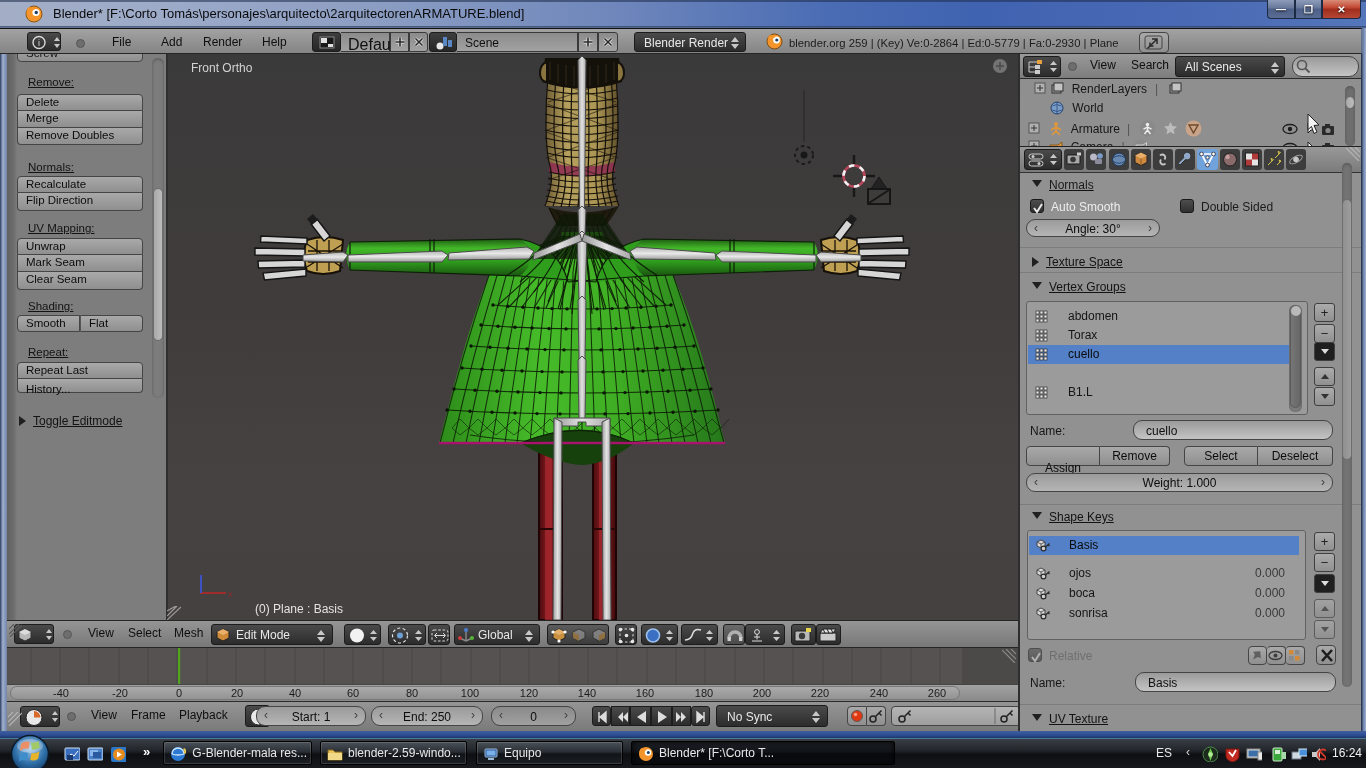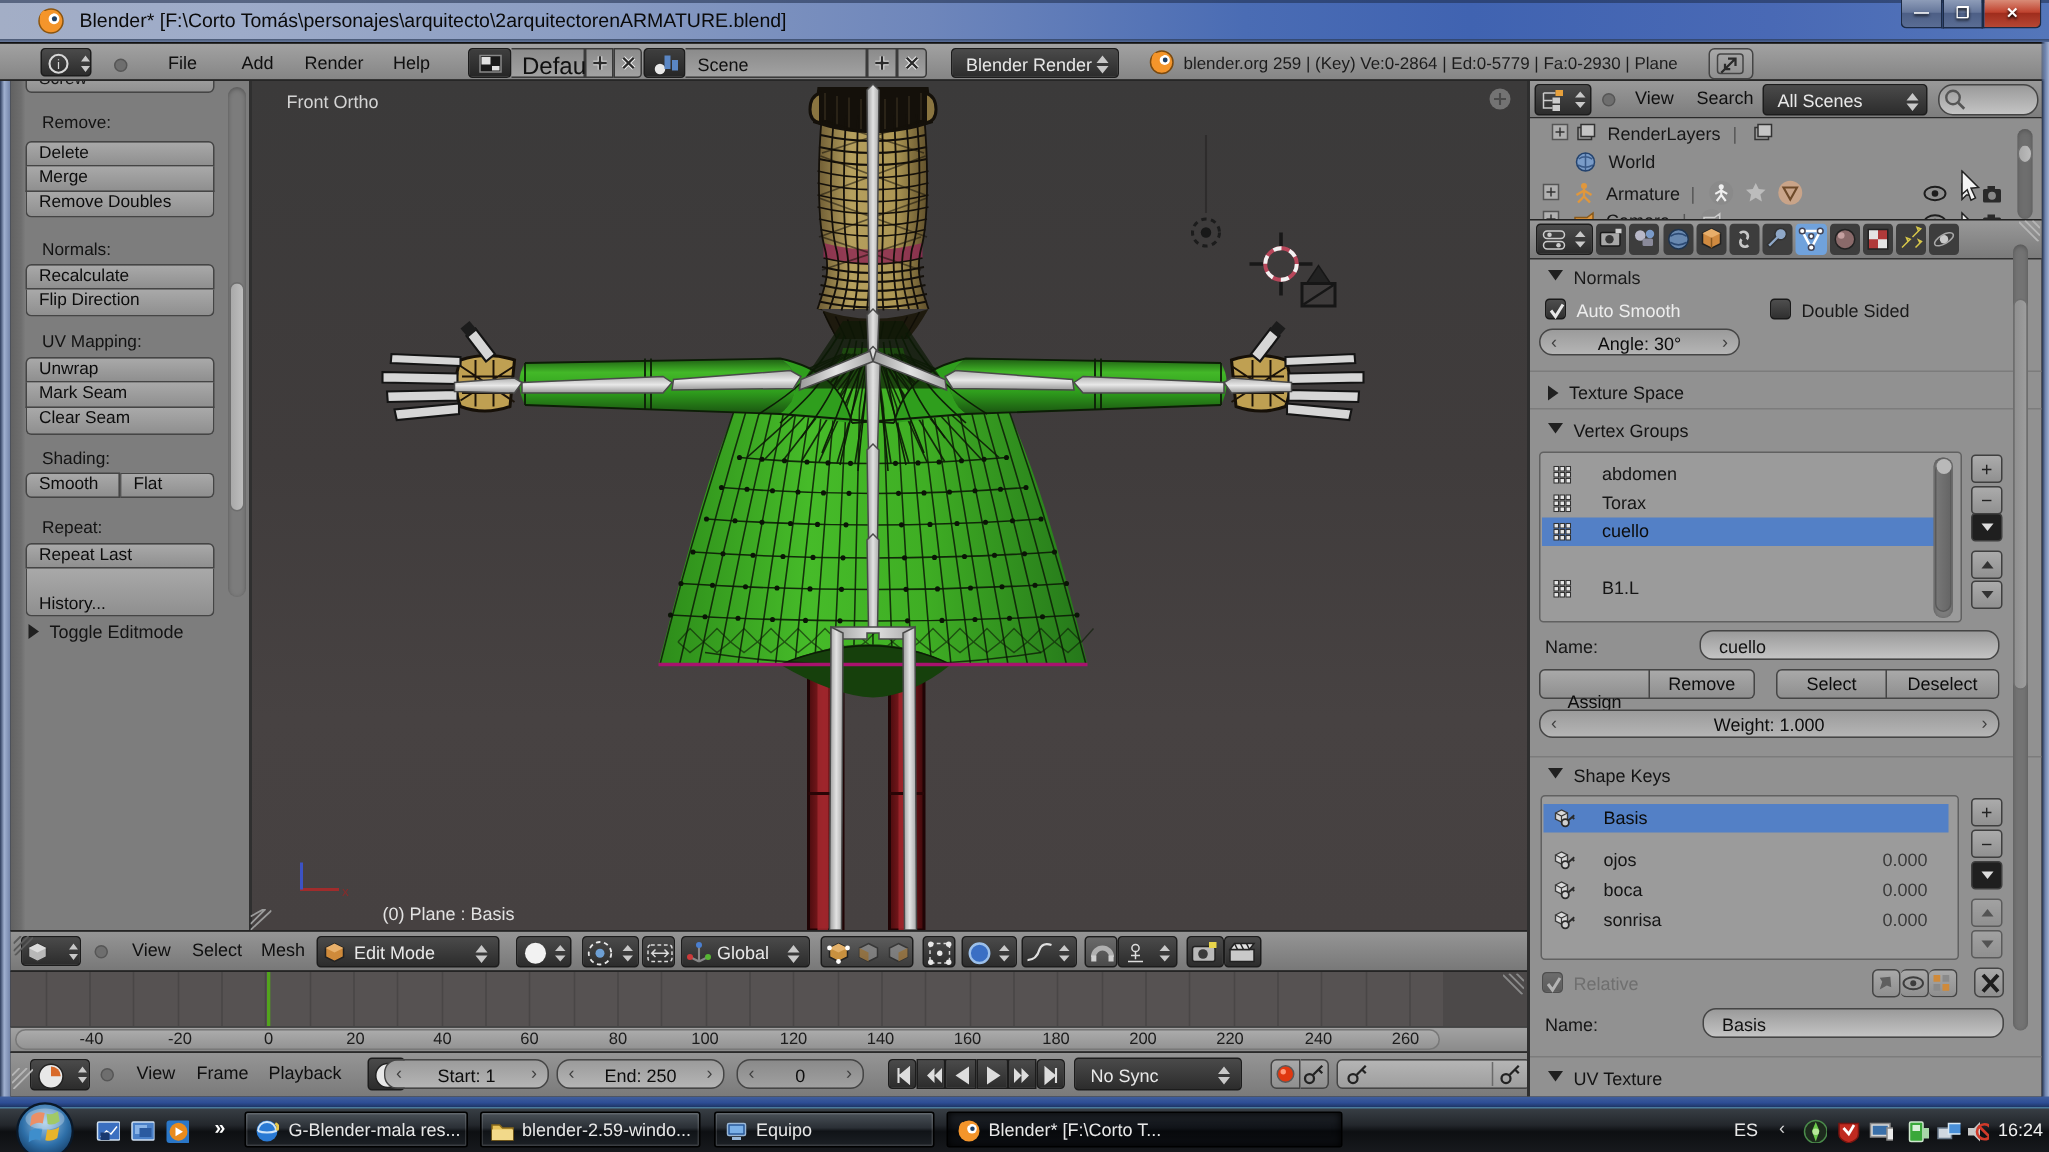--- a/index.html
+++ b/index.html
@@ -30,21 +30,21 @@
 #timeband{top:648px;left:7px;width:1011px;height:36px;background:#565252;}
 #timescale{top:684px;left:7px;width:1011px;height:17px;background:linear-gradient(#a2a2a2,#8a8a8a);border-top:1px solid #444;}
 #timehdr{top:701px;left:7px;width:1011px;height:30px;background:linear-gradient(#959595,#7a7a7a);border-top:1px solid #2a2a2a;}
 #rightcol{top:54px;left:1018px;width:343px;height:677px;background:#919191;border-left:2px solid #2e2e2e;overflow:hidden;}
 
 .bbtn{position:absolute;background:linear-gradient(#a9a9a9,#8f8f8f);border:1px solid #454545;border-radius:4px;color:#0c0c0c;font-size:12px;text-align:left;}
 .pill{position:absolute;background:linear-gradient(#9b9b9b,#b5b5b5);border:1px solid #454545;border-radius:9px;color:#0c0c0c;font-size:12px;text-align:center;}
 .pill:before{content:"\2039";position:absolute;left:7px;top:1px;color:#3f3f3f;font-size:12px;}
 .pill:after{content:"\203A";position:absolute;right:7px;top:1px;color:#3f3f3f;font-size:12px;}
 .tfield{position:absolute;background:linear-gradient(#9a9a9a,#c4c4c4);border:1px solid #454545;border-radius:9px;color:#111;font-size:12px;}
-.paneltitle{position:absolute;font-size:12px;color:#131313;}
+.paneltitle{position:absolute;font-size:12px;color:#131313;text-decoration:underline;}
 .tri-d{display:inline-block;width:0;height:0;border-left:5px solid transparent;border-right:5px solid transparent;border-top:7px solid #202020;vertical-align:2px;margin-right:7px;}
 .tri-r{display:inline-block;width:0;height:0;border-top:5px solid transparent;border-bottom:5px solid transparent;border-left:7px solid #202020;vertical-align:-1px;margin-right:7px;}
 .listbox{position:absolute;background:#9b9b9b;border:1px solid #616161;border-radius:3px;}
 .lrow{position:absolute;left:1px;font-size:12px;color:#151515;padding-left:40px;line-height:19px;height:19px;}
 .lrow.sel{background:#5380c6;color:#0b0b0b;}
 .sidebtn{position:absolute;left:294px;width:21px;height:19px;background:linear-gradient(#ababab,#909090);border:1px solid #3f3f3f;border-radius:3px;color:#222;text-align:center;line-height:17px;font-size:13px;}
 .chk{position:absolute;width:14px;height:14px;background:linear-gradient(#4e4e4e,#303030);border:1px solid #191919;border-radius:3px;}
 .scrollv{position:absolute;background:#7c7c7c;border-radius:6px;box-shadow:inset 0 1px 3px #555;}
 .thumbv{position:absolute;background:linear-gradient(90deg,#a9a9a9,#bdbdbd);border-radius:6px;border:1px solid #6e6e6e;}
 .vgicon{position:absolute;left:7px;top:3px;width:13px;height:13px;}
@@ -159,21 +159,21 @@
   <div class="bbtn" style="left:10px;top:139px;width:126px;height:18px;padding:1px 0 0 8px;border-radius:0 0 4px 4px;border-top:none;font-size:11.5px;">Flip Direction</div>
   <div class="paneltitle" style="left:21px;top:168px;font-size:11.5px;">UV Mapping:</div>
   <div class="bbtn" style="left:10px;top:184px;width:126px;height:17px;padding:1px 0 0 8px;border-radius:4px 4px 0 0;font-size:11.5px;">Unwrap</div>
   <div class="bbtn" style="left:10px;top:201px;width:126px;height:17px;padding:1px 0 0 8px;border-radius:0;border-top:none;font-size:11.5px;">Mark Seam</div>
   <div class="bbtn" style="left:10px;top:218px;width:126px;height:18px;padding:1px 0 0 8px;border-radius:0 0 4px 4px;border-top:none;font-size:11.5px;">Clear Seam</div>
   <div class="paneltitle" style="left:21px;top:246px;font-size:11.5px;">Shading:</div>
   <div class="bbtn" style="left:10px;top:261px;width:63px;height:17px;padding:1px 0 0 8px;border-radius:4px 0 0 4px;font-size:11.5px;">Smooth</div>
   <div class="bbtn" style="left:73px;top:261px;width:63px;height:17px;padding:1px 0 0 8px;border-radius:0 4px 4px 0;border-left:1px solid #555;font-size:11.5px;">Flat</div>
   <div class="paneltitle" style="left:21px;top:292px;font-size:11.5px;">Repeat:</div>
   <div class="bbtn" style="left:10px;top:308px;width:126px;height:17px;padding:1px 0 0 8px;border-radius:4px 4px 0 0;font-size:11.5px;">Repeat Last</div>
-  <div class="bbtn" style="left:10px;top:325px;width:126px;height:32px;padding:18px 0 0 8px;border-radius:0 0 4px 4px;border-top:none;font-size:11.5px;">History...</div>
+  <div class="bbtn" style="left:10px;top:325px;width:126px;height:14px;padding:4px 0 0 8px;border-radius:0 0 4px 4px;border-top:none;font-size:11.5px;">History...</div>
   <div class="paneltitle" style="left:12px;top:360px;font-size:12px;"><span class="tri-r"></span>Toggle Editmode</div>
   <div class="scrollv" style="left:145px;top:4px;width:12px;height:340px;"></div>
   <div class="thumbv" style="left:146px;top:134px;width:10px;height:153px;"></div>
  </div>
  <div id="viewport" class="abs">
  <svg width="852" height="566" viewBox="0 0 852 566">
   <defs>
    <linearGradient id="vpbg" x1="0" y1="0" x2="0" y2="1">
     <stop offset="0" stop-color="#3b3a3a"></stop>
             <stop offset=".45" stop-color="#403c3c"></stop>

